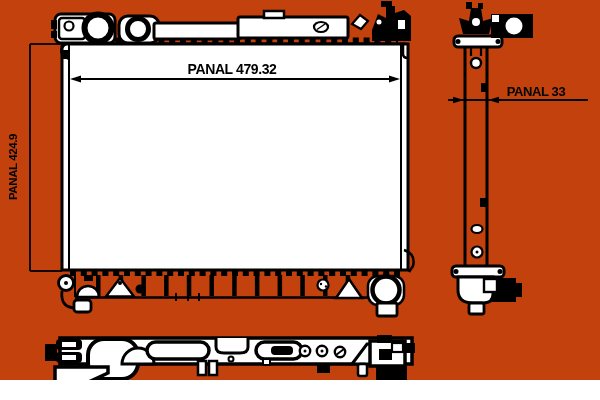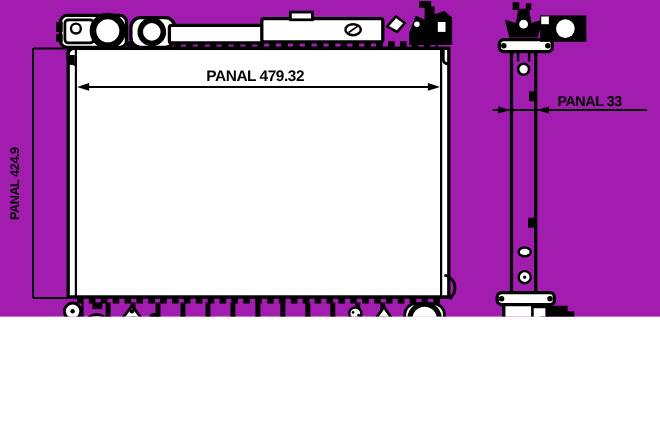--- a/index.html
+++ b/index.html
@@ -1,19 +1,19 @@
 <!DOCTYPE html>
 <html><head>
 <meta charset="utf-8">
 <style>
   html,body{margin:0;padding:0;background:#fff;}
   .stage{
     position:relative;
-    width:600px;height:288px;
-    background:#a21caf;
+    width:600px;height:380px;
+    background:#c2410c;
     overflow:hidden;
     font-family:"Liberation Sans", sans-serif;
   }
   svg{display:block;}
   .dim-label{
     font-family:"Liberation Sans", sans-serif;
     font-weight:bold;
     fill:#000;
     letter-spacing:-0.4px;
   }

